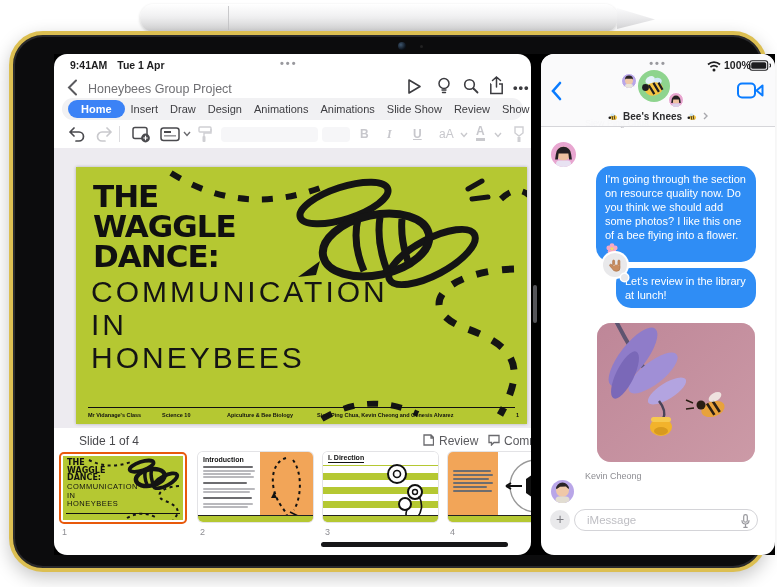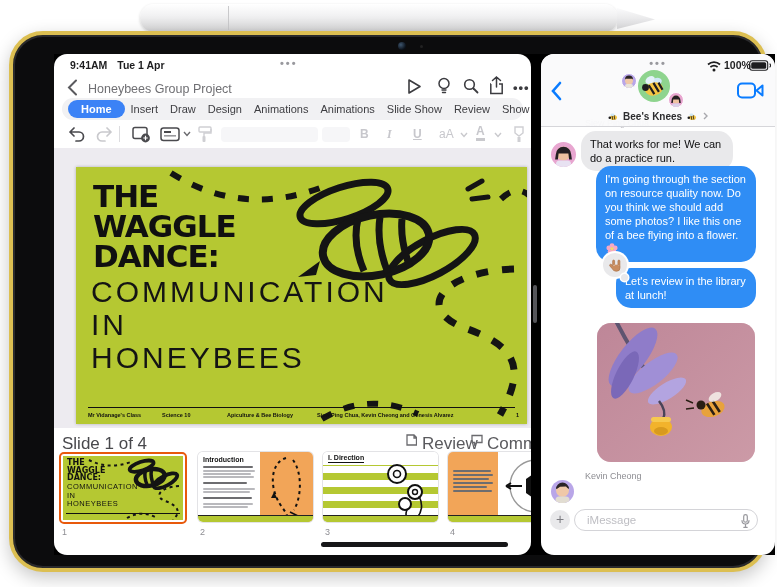--- a/index.html
+++ b/index.html
@@ -41,21 +41,21 @@
   .tb-field{position:absolute;background:#f6f6f8;border-radius:4px;height:15px;}
   .pp-canvas{position:absolute;left:0;top:94px;width:477px;height:280px;background:#edebf0;}
   .slide{position:absolute;left:22px;top:19px;width:451px;height:257px;background:#b5c832;overflow:hidden;
          box-shadow:0 0 3px rgba(0,0,0,.25);}
   .slide-title{position:absolute;left:17px;top:14px;font-family:"DejaVu Sans",sans-serif;
          font-weight:900;font-size:31px;line-height:30px;letter-spacing:-1px;color:#101010;}
   .slide-sub{position:absolute;left:15px;top:108px;font-weight:400;font-size:30px;line-height:33px;
          letter-spacing:3px;color:#141414;}
   .sf{position:absolute;top:245px;font-size:5.5px;font-weight:700;color:#101010;white-space:nowrap;}
   .slide-footer-line{position:absolute;left:12px;top:240px;width:427px;border-top:1.5px solid #101010;}
-  .pp-statusrow{position:absolute;left:0;top:374px;width:477px;height:24px;font-size:17px;color:#48484c;}
+  .pp-statusrow{position:absolute;left:17px;top:374px;width:477px;height:24px;font-size:12px;color:#48484c;}
   .thumb{position:absolute;top:398px;height:70px;border-radius:5px;background:#fff;overflow:hidden;
          box-shadow:0 0 0 1px #e3e3e6;}
   .thumb-num{position:absolute;top:473px;font-size:9px;color:#8e8e93;}
   .home-indicator{position:absolute;left:267px;top:488px;width:187px;height:4.5px;border-radius:3px;background:#161618;}
 
   .mini-strip{position:absolute;left:0;bottom:0;width:100%;height:6px;background:#b5c832;border-top:1px solid #222;}
   .bar{position:absolute;background:#b9b9bd;height:1.5px;border-radius:1px;}
   .bar-d{background:#6d6d70;}
 
   
@@ -387,21 +387,20 @@
           </svg>
       </div>
 
       <div class="avatar" style="left:10px;top:88px;width:25px;height:25px;background:#e8a6d0;">
         <svg width="25" height="25" viewBox="0 0 25 25">
             <circle cx="12.5" cy="11.5" r="7" fill="#eec2a0"></circle>
             <path d="M4.8 12.5 a7.7 7.7 0 0 1 15.4 0 l.7 5 h-2.8 l-.7-6 h-9.8 l-.7 6 H4.1 Z" fill="#241f22"></path>
             <rect x="5" y="18.5" width="15" height="7" rx="3.5" fill="#e8e2f2"></rect>
           </svg>
       </div>
-      <div class="bubble b-grey" style="left:40px;top:77px;width:152px;">That works for me! We can do a practice run.</div>
 
       <div class="bubble b-blue" style="left:55px;top:112px;width:160px;">
         <span>I'm going through the section on resource quality now. Do you think we should add some photos? I like this one of a bee flying into a flower.</span><svg style="vertical-align:-2px;margin-left:1px;" width="12" height="12" viewBox="0 0 12 12">
             <circle cx="6" cy="2.6" r="2.4" fill="#f7a8c4"></circle>
             <circle cx="2.8" cy="5" r="2.4" fill="#f7a8c4"></circle>
             <circle cx="9.2" cy="5" r="2.4" fill="#f7a8c4"></circle>
             <circle cx="4" cy="8.8" r="2.4" fill="#f7a8c4"></circle>
             <circle cx="8" cy="8.8" r="2.4" fill="#f7a8c4"></circle>
             <circle cx="6" cy="5.8" r="1.7" fill="#f5d76e"></circle>
           </svg>

